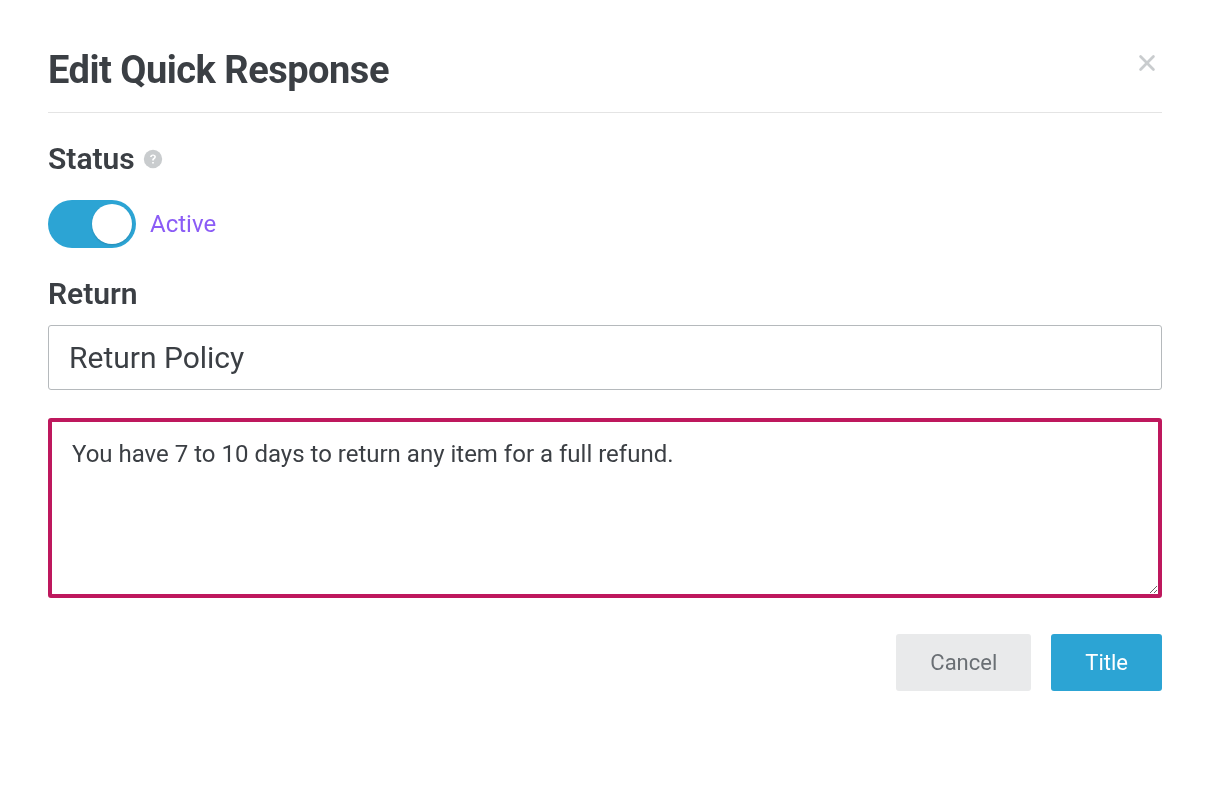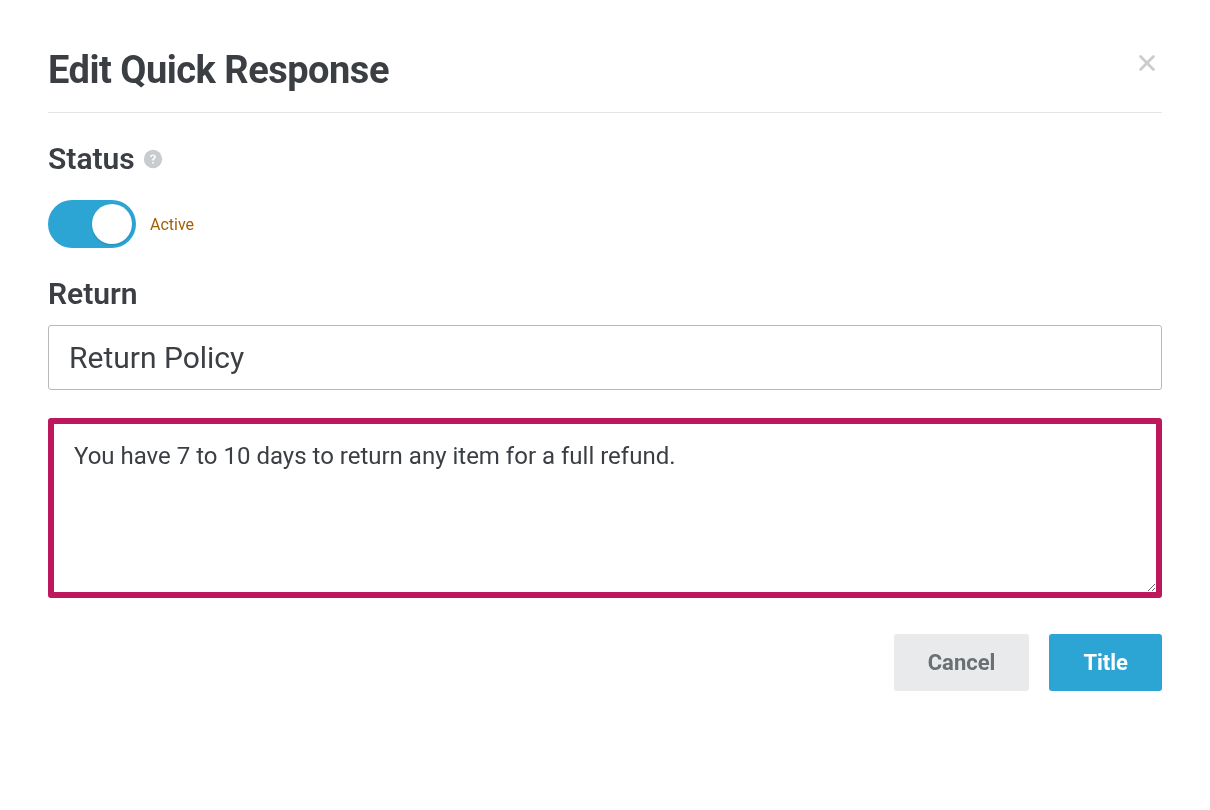--- a/index.html
+++ b/index.html
@@ -85,56 +85,56 @@
       position: absolute;
       width: 40px;
       height: 40px;
       background: #ffffff;
       border-radius: 50%;
       top: 4px;
       right: 4px;
       box-shadow: 0 1px 2px rgba(0,0,0,0.15);
     }
     .toggle-label {
-      font-size: 16px;
-      color: #a16207;
+      font-size: 24px;
+      color: #8b5cf6;
       font-weight: 400;
     }
     .text-input {
       width: 100%;
       font-size: 30px;
       padding: 14px 20px;
       border: 1px solid #b5b9bc;
       border-radius: 3px;
       color: #3b3f44;
       font-family: inherit;
       outline: none;
     }
     .textarea {
       width: 100%;
       font-size: 24px;
       padding: 16px 20px;
-      border: 6px solid #be185d;
+      border: 4px solid #be185d;
       border-radius: 3px;
       color: #3b3f44;
       font-family: inherit;
       outline: none;
       resize: vertical;
       min-height: 180px;
       line-height: 1.4;
     }
     .button-row {
       display: flex;
       justify-content: flex-end;
       gap: 20px;
       margin-top: 32px;
     }
     .btn {
       font-size: 22px;
-      font-weight: 700;
+      font-weight: 400;
       padding: 16px 34px;
       border-radius: 3px;
       border: none;
       cursor: pointer;
       font-family: inherit;
     }
     .btn-cancel {
       background: #e9eaeb;
       color: #6a6f74;
     }

